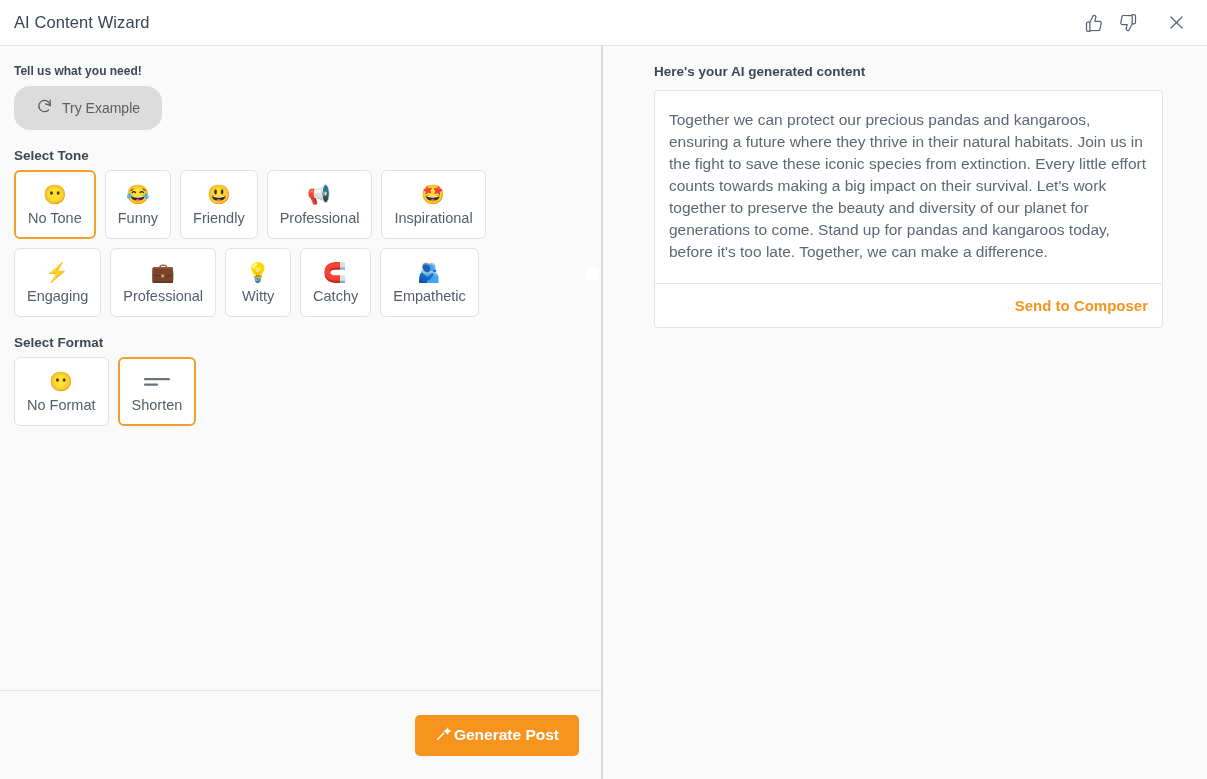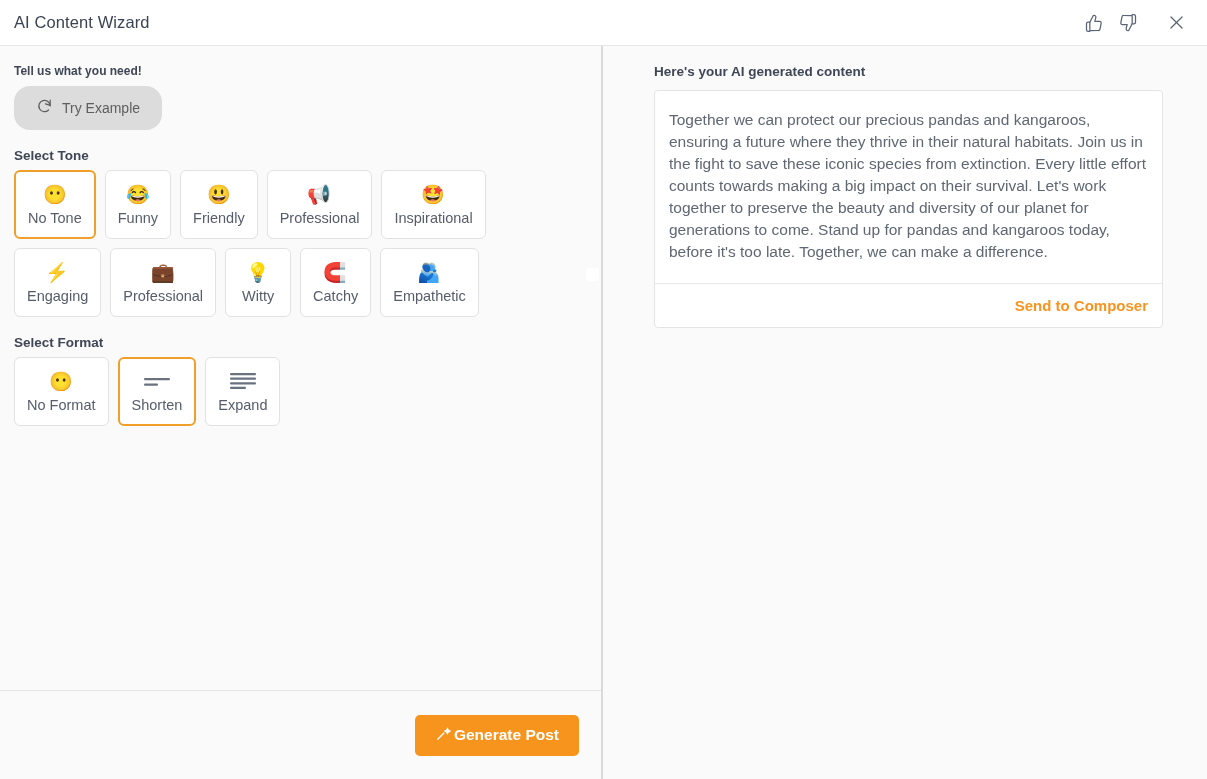--- a/index.html
+++ b/index.html
@@ -376,31 +376,20 @@
           </div>
           <div class="chip selected">
             <span class="chip-icon-svg">
               <svg width="30" height="16" viewBox="0 0 30 16">
                 <rect x="2" y="4" width="26" height="2.2" rx="1" fill="#6a7280"></rect>
                 <rect x="2" y="9.5" width="14" height="2.2" rx="1" fill="#6a7280"></rect>
               </svg>
             </span>
             <span class="chip-label">Shorten</span>
           </div>
-          <div class="chip">
-            <span class="chip-icon-svg">
-              <svg width="30" height="20" viewBox="0 0 30 20">
-                <rect x="2" y="1" width="26" height="2.2" rx="1" fill="#6a7280"></rect>
-                <rect x="2" y="5.6" width="26" height="2.2" rx="1" fill="#6a7280"></rect>
-                <rect x="2" y="10.2" width="26" height="2.2" rx="1" fill="#6a7280"></rect>
-                <rect x="2" y="14.8" width="16" height="2.2" rx="1" fill="#6a7280"></rect>
-              </svg>
-            </span>
-            <span class="chip-label">Expand</span>
-          </div>
         </div>
 
       </div>
 
       <div class="left-footer">
         <button class="generate-btn">
           <span>
             <svg width="17" height="17" viewBox="0 0 24 24" fill="#ffffff">
               <path d="M3.2 20.8a1 1 0 0 0 1.4 0l9.1-9.1-1.4-1.4-9.1 9.1a1 1 0 0 0 0 1.4z"></path>
               <path d="M17.6 3.1l-1.9 3.6-3.6 1.9 3.6 1.9 1.9 3.6 1.9-3.6 3.6-1.9-3.6-1.9z"></path>

